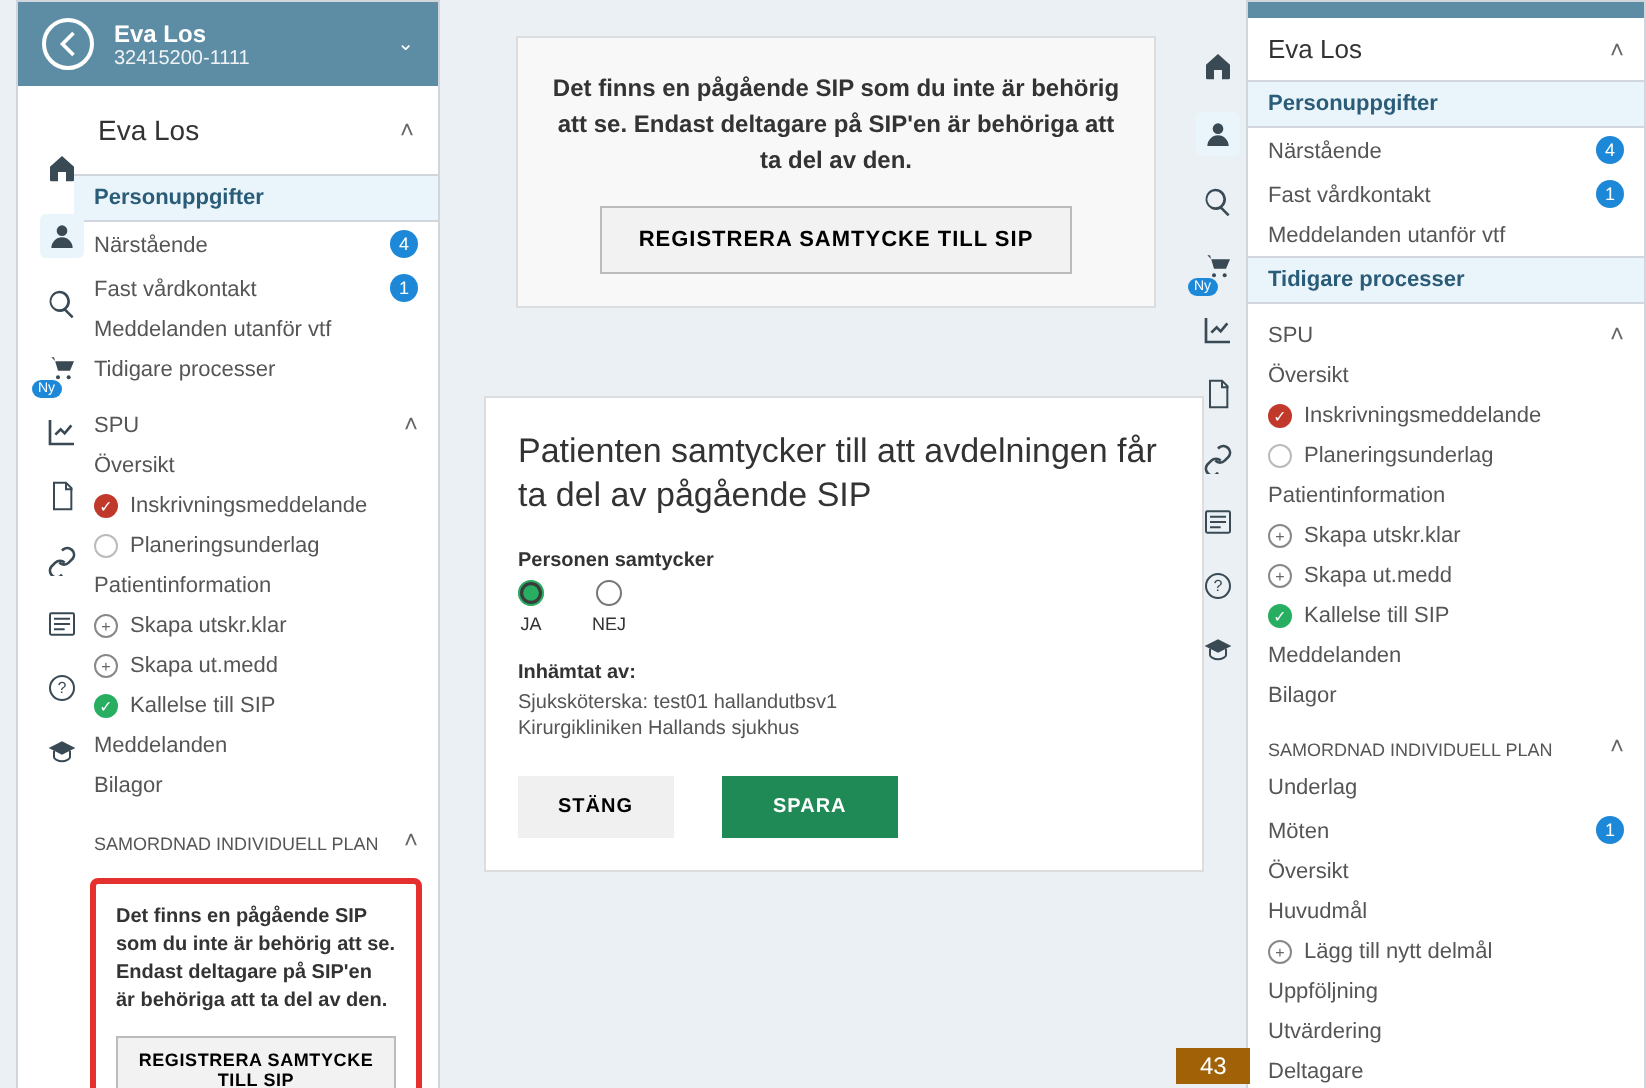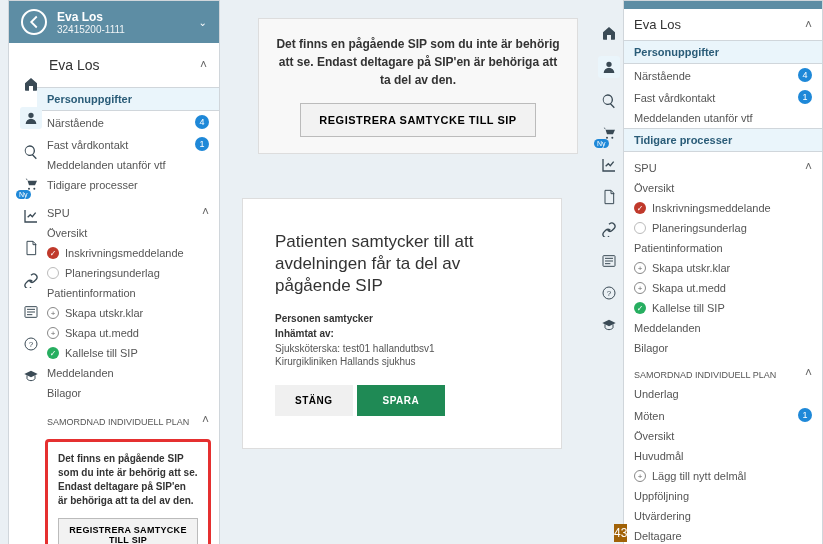--- a/index.html
+++ b/index.html
@@ -31,31 +31,31 @@
 .dot.green{background:#27ae60}
 .dot.plus{background:#fff;border:1px solid #888;color:#666}
 .dot.empty{background:#fff;border:1px solid #bbb}
 .sip-box{margin:8px;padding:10px;border:1px solid #ccc}
 .sip-box.highlight{border:3px solid #e53030;border-radius:4px}
 .sip-text{font-size:10px;font-weight:bold;color:#333;margin-bottom:10px;line-height:1.4}
 .sip-btn{border:1px solid #bbb;background:#f2f2f2;padding:6px 10px;font-size:9px;font-weight:bold;cursor:pointer;letter-spacing:.3px}
 .popup1{position:absolute;left:258px;top:18px;width:320px;background:#f8f8f8;border:1px solid #ddd;padding:16px}
 .popup1 .txt{font-weight:bold;font-size:12px;text-align:center;line-height:1.5;margin-bottom:14px}
 .popup1 .btn{display:block;margin:0 auto;border:1px solid #bbb;background:#f2f2f2;padding:10px 18px;font-size:11px;font-weight:bold;letter-spacing:.5px;cursor:pointer}
-.popup2{position:absolute;left:242px;top:198px;width:320px;background:#fff;border:1px solid #ddd;padding:32px}
+.popup2{position:absolute;left:242px;top:198px;width:360px;background:#fff;border:1px solid #ddd;padding:16px}
 .popup2 h2{font-size:17px;font-weight:normal;color:#333;margin-bottom:16px;line-height:1.3}
 .popup2 .lbl{font-size:10px;font-weight:bold;margin-bottom:4px}
 .radios{display:flex;gap:24px;margin-bottom:14px;align-items:flex-start}
 .radios label{display:flex;flex-direction:column;align-items:center;font-size:9px;gap:4px;cursor:pointer}
 .radios input{accent-color:#27ae60}
 .info{font-size:10px;color:#555;margin-bottom:2px}
-.btns{display:flex;gap:4px;margin-top:18px}
+.btns{display:flex;gap:24px;margin-top:18px}
 .btn-g{background:#f0f0f0;border:none;padding:10px 20px;font-size:10px;font-weight:bold;cursor:pointer;letter-spacing:.5px}
 .btn-gr{background:#1f8a55;color:#fff;border:none;padding:10px 26px;font-size:10px;font-weight:bold;cursor:pointer;letter-spacing:.5px}
-.pagenum{position:absolute;left:614px;bottom:2px;color:#fff;background:#a16207;padding:2px 0;font-size:12px}
+.pagenum{position:absolute;left:588px;bottom:2px;color:#fff;background:#a16207;padding:2px 12px;font-size:12px}
 .top-strip-r{height:8px;background:#5d8da4}
 .name-row-r{display:flex;align-items:center;padding:8px 10px;font-size:13px}
 </style>
 </head>
 <body>
 
 <div class="panel-left">
   <div class="header">
     <div class="back-btn">
         <svg viewBox="0 0 24 24">
@@ -197,20 +197,30 @@
 </div>
 
 <div class="popup1">
   <div class="txt">Det finns en pågående SIP som du inte är behörig att se. Endast deltagare på SIP'en är behöriga att ta del av den.</div>
   <button class="btn">REGISTRERA SAMTYCKE TILL SIP</button>
 </div>
 
 <div class="popup2">
   <h2>Patienten samtycker till att avdelningen får ta del av pågående SIP</h2>
   <div class="lbl">Personen samtycker</div>
+  <div class="radios">
+    <label>
+        <input type="radio" name="c" checked="" style="">
+        <span>JA</span>
+      </label>
+    <label>
+        <input type="radio" name="c" style="">
+        <span>NEJ</span>
+      </label>
+  </div>
   <div class="lbl">Inhämtat av:</div>
   <div class="info">Sjuksköterska: test01 hallandutbsv1</div>
   <div class="info">Kirurgikliniken Hallands sjukhus</div>
   <div class="btns">
     <button class="btn-g">STÄNG</button>
     <button class="btn-gr">SPARA</button>
   </div>
 </div>
 
 <div class="icon-col-r">

